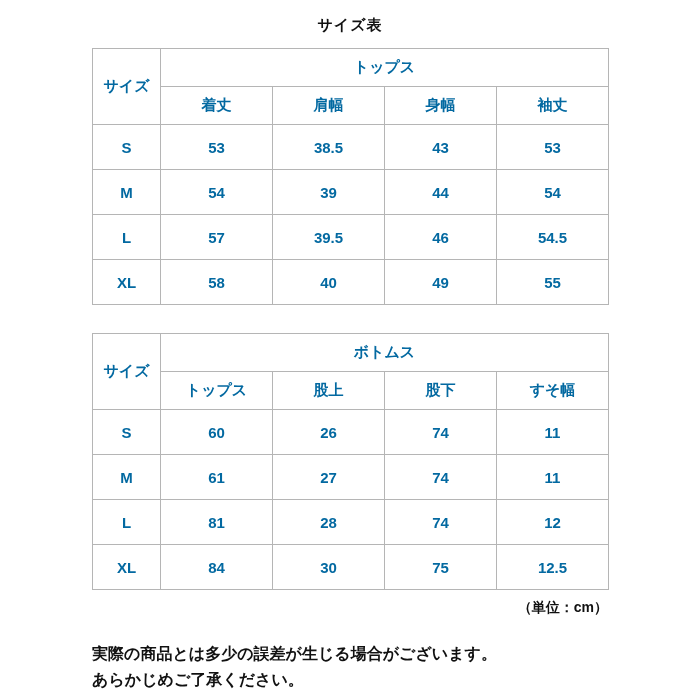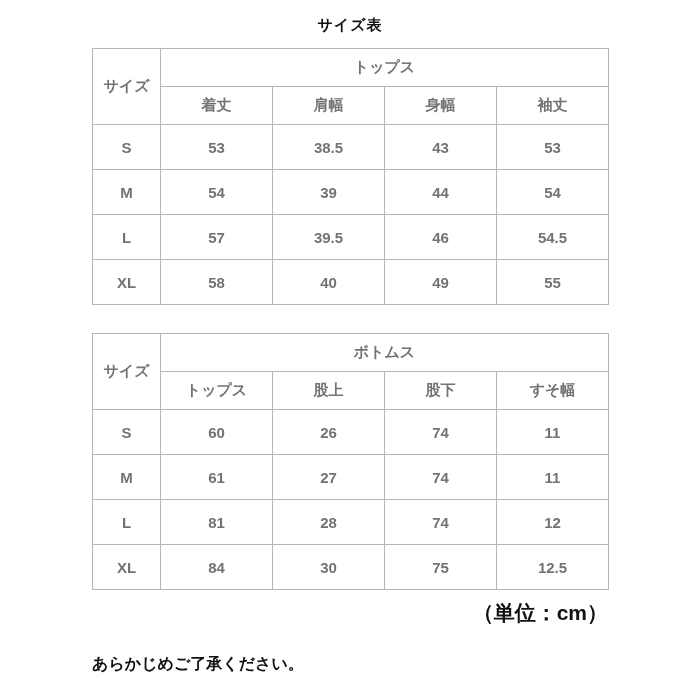--- a/index.html
+++ b/index.html
@@ -27,32 +27,32 @@
     width: 516px;
   }
   table.size-table th,
   table.size-table td {
     border: 1px solid #b5b5b5;
     text-align: center;
     vertical-align: middle;
     font-size: 15px;
     font-weight: bold;
     padding: 0;
-    color: #737373;
+    color: #0369a1;
     background: #ffffff;
   }
   .hdr-row th { height: 37px; }
   .data-row th, .data-row td { height: 44px; }
   .col-size { width: 68px; }
   .col-val  { width: 112px; }
   .table-gap { margin-top: 28px; }
   .unit-note {
     width: 516px;
     text-align: right;
-    font-size: 21px;
+    font-size: 14px;
     font-weight: bold;
     margin-top: 9px;
   }
   .notes {
     margin-top: 24px;
     font-size: 16px;
     font-weight: bold;
     line-height: 26px;
     color: #111111;
   }
@@ -160,16 +160,17 @@
       <td>30</td>
       <td>75</td>
       <td>12.5</td>
     </tr>
   </tbody>
     </table>
 
   <div class="unit-note">（単位：cm）</div>
 
   <div class="notes">
+    <div>実際の商品とは多少の誤差が生じる場合がございます。</div>
     <div>あらかじめご了承ください。</div>
   </div>
 
 </div>
 
 </body></html>

